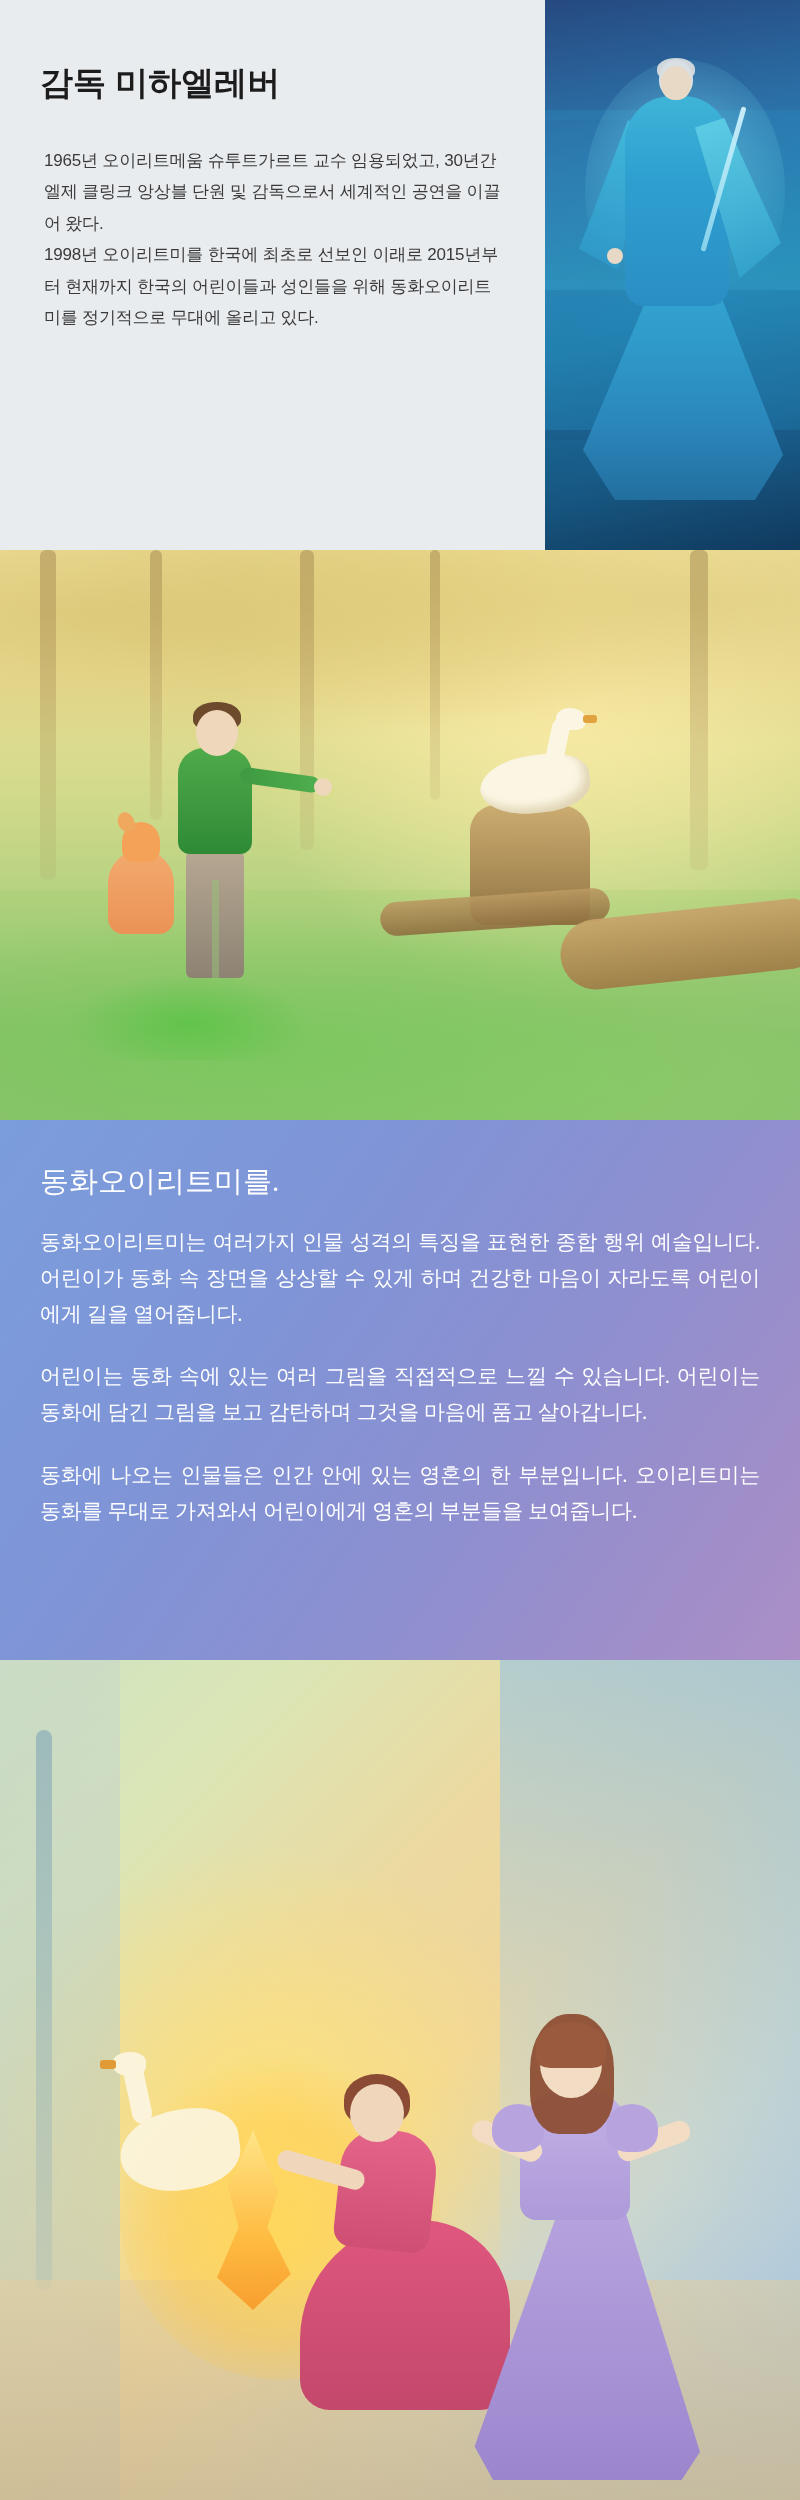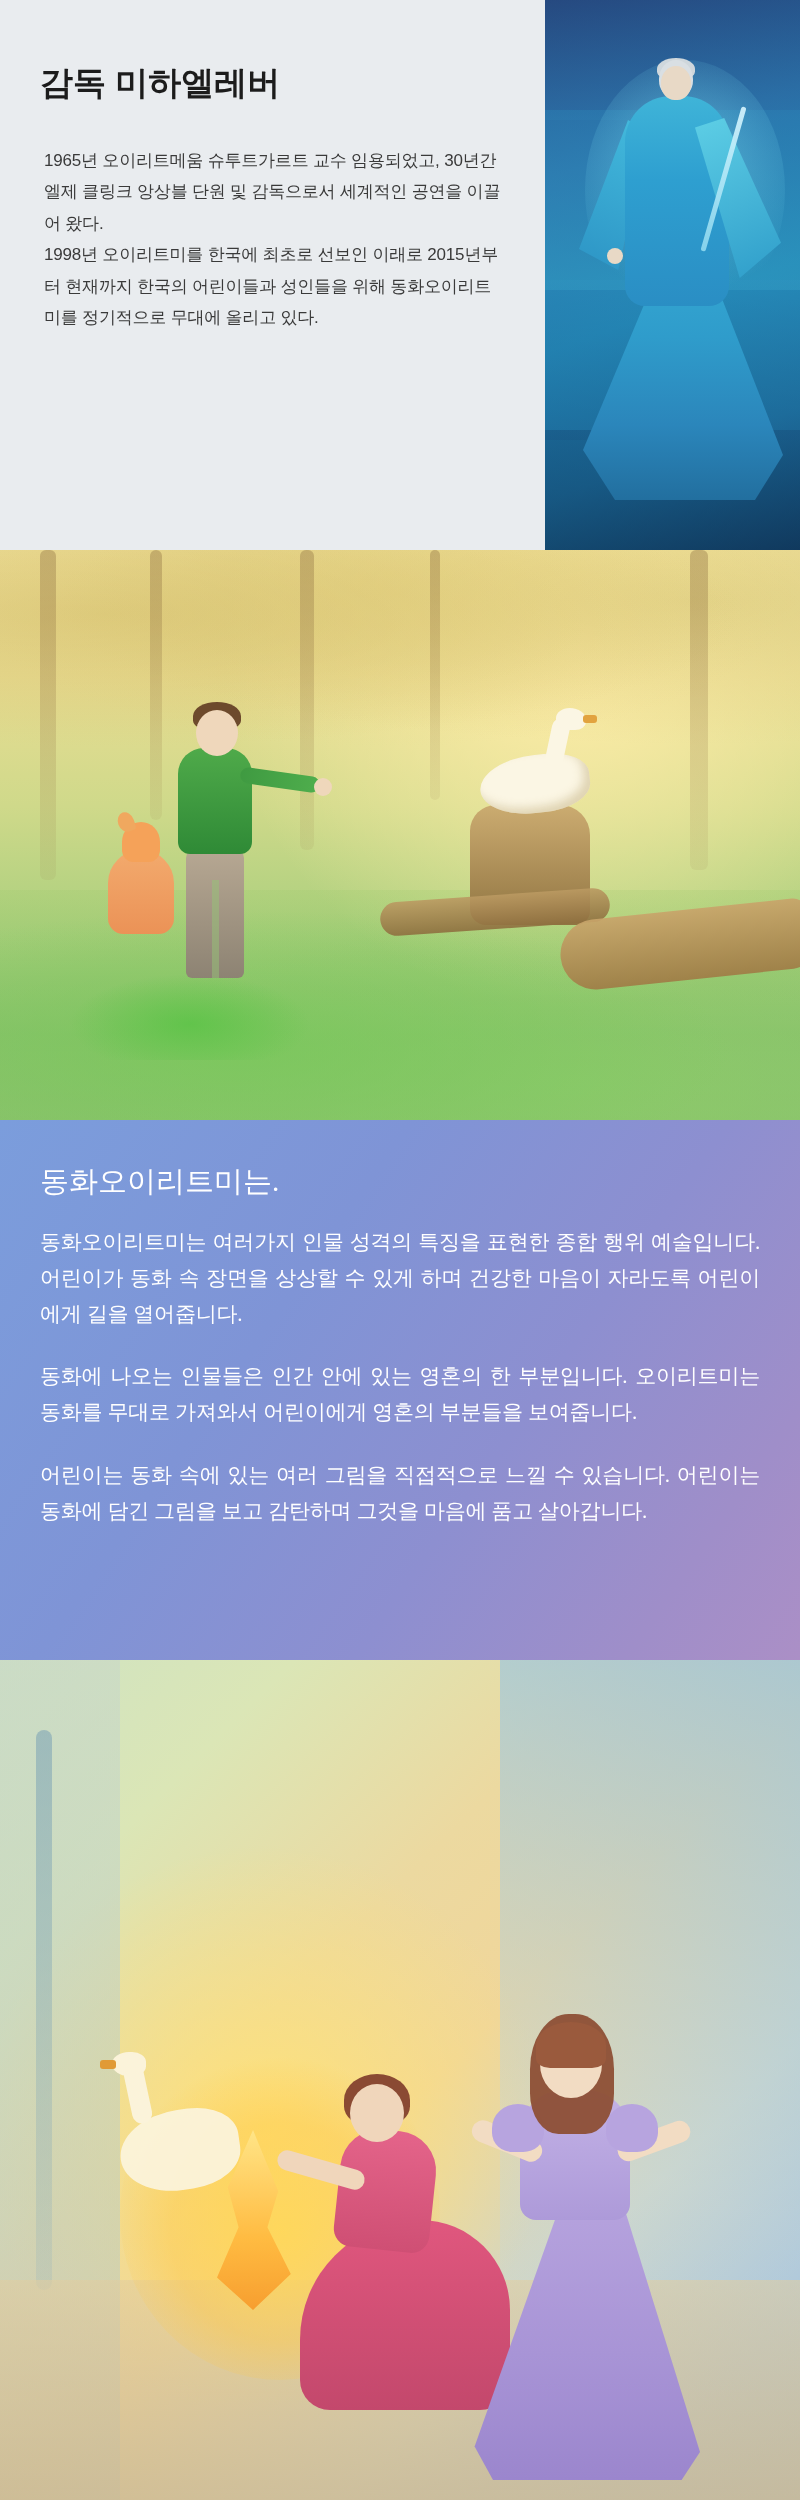--- a/index.html
+++ b/index.html
@@ -572,24 +572,24 @@
     <div class="boy-arm"></div>
     <div class="boy-hand"></div>
     <div class="boy-hair"></div>
     <div class="boy-head"></div>
     <div class="child-body"></div>
     <div class="child-hood"></div>
     <div class="child-tip"></div>
   </section>
 
   <section class="section-about">
-    <h2 class="about-title">동화오이리트미는.</h2>
+    <h2 class="about-title">동화오이리트미를.</h2>
     <p class="about-para">동화오이리트미는 여러가지 인물 성격의 특징을 표현한 종합 행위 예술입니다. 어린이가 동화 속 장면을 상상할 수 있게 하며 건강한 마음이 자라도록 어린이에게 길을 열어줍니다.</p>
+    <p class="about-para">어린이는 동화 속에 있는 여러 그림을 직접적으로 느낄 수 있습니다. 어린이는 동화에 담긴 그림을 보고 감탄하며 그것을 마음에 품고 살아갑니다.</p>
     <p class="about-para">동화에 나오는 인물들은 인간 안에 있는 영혼의 한 부분입니다. 오이리트미는 동화를 무대로 가져와서 어린이에게 영혼의 부분들을 보여줍니다.</p>
-    <p class="about-para">어린이는 동화 속에 있는 여러 그림을 직접적으로 느낄 수 있습니다. 어린이는 동화에 담긴 그림을 보고 감탄하며 그것을 마음에 품고 살아갑니다.</p>
   </section>
 
   <section class="section-tale">
     <div class="tale-sky"></div>
     <div class="tale-wall-left"></div>
     <div class="tale-pillar"></div>
     <div class="tale-floor"></div>
     <div class="fire-glow"></div>
     <div class="fire-core"></div>
     <div class="tale-bird-body"></div>

